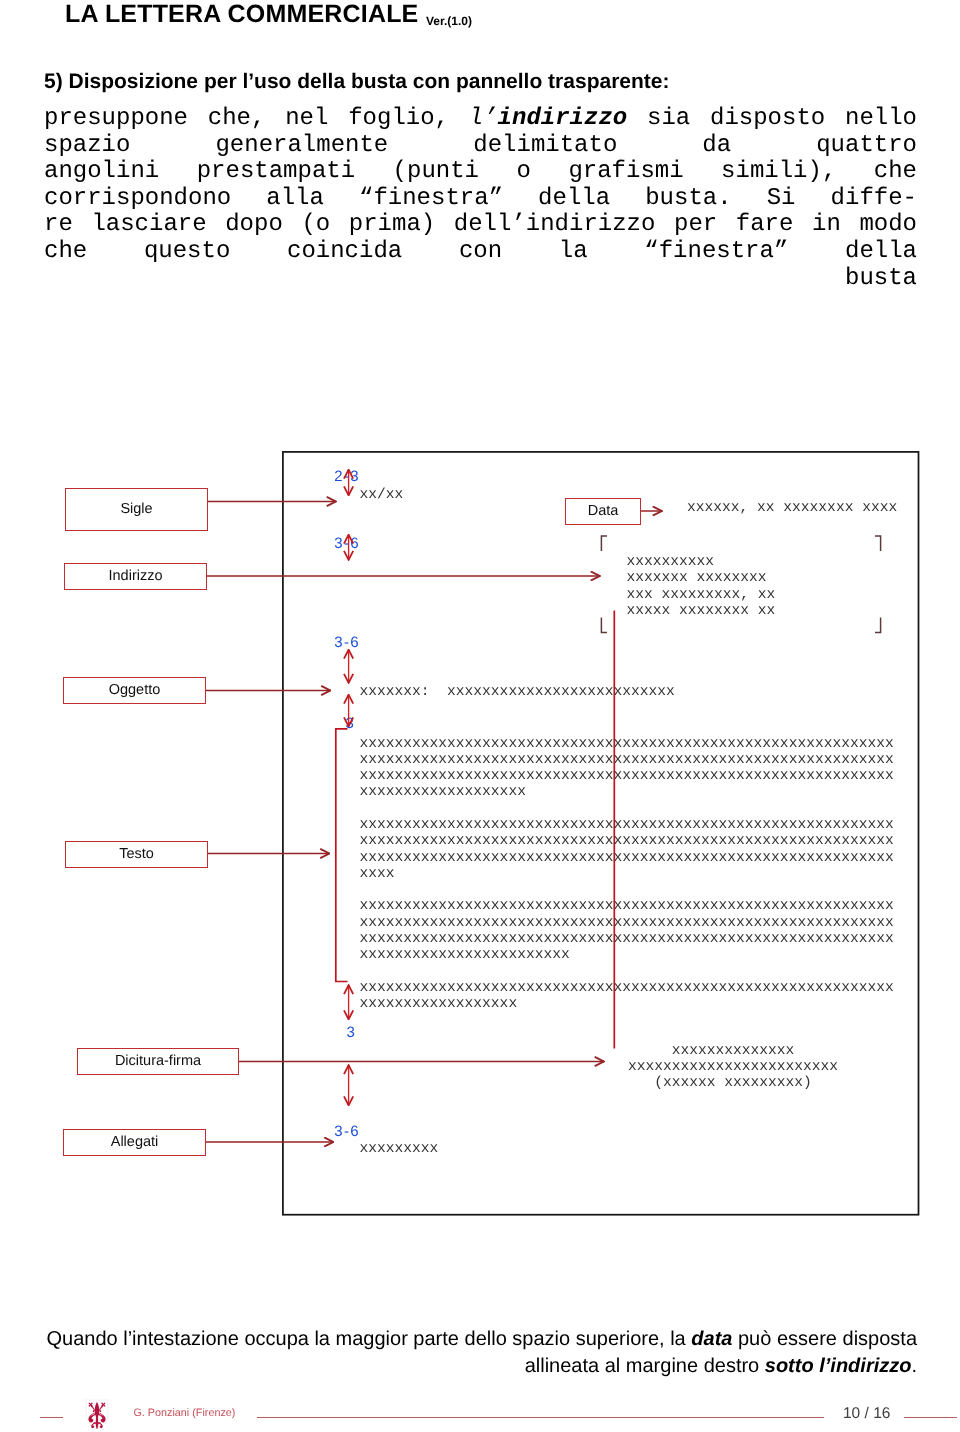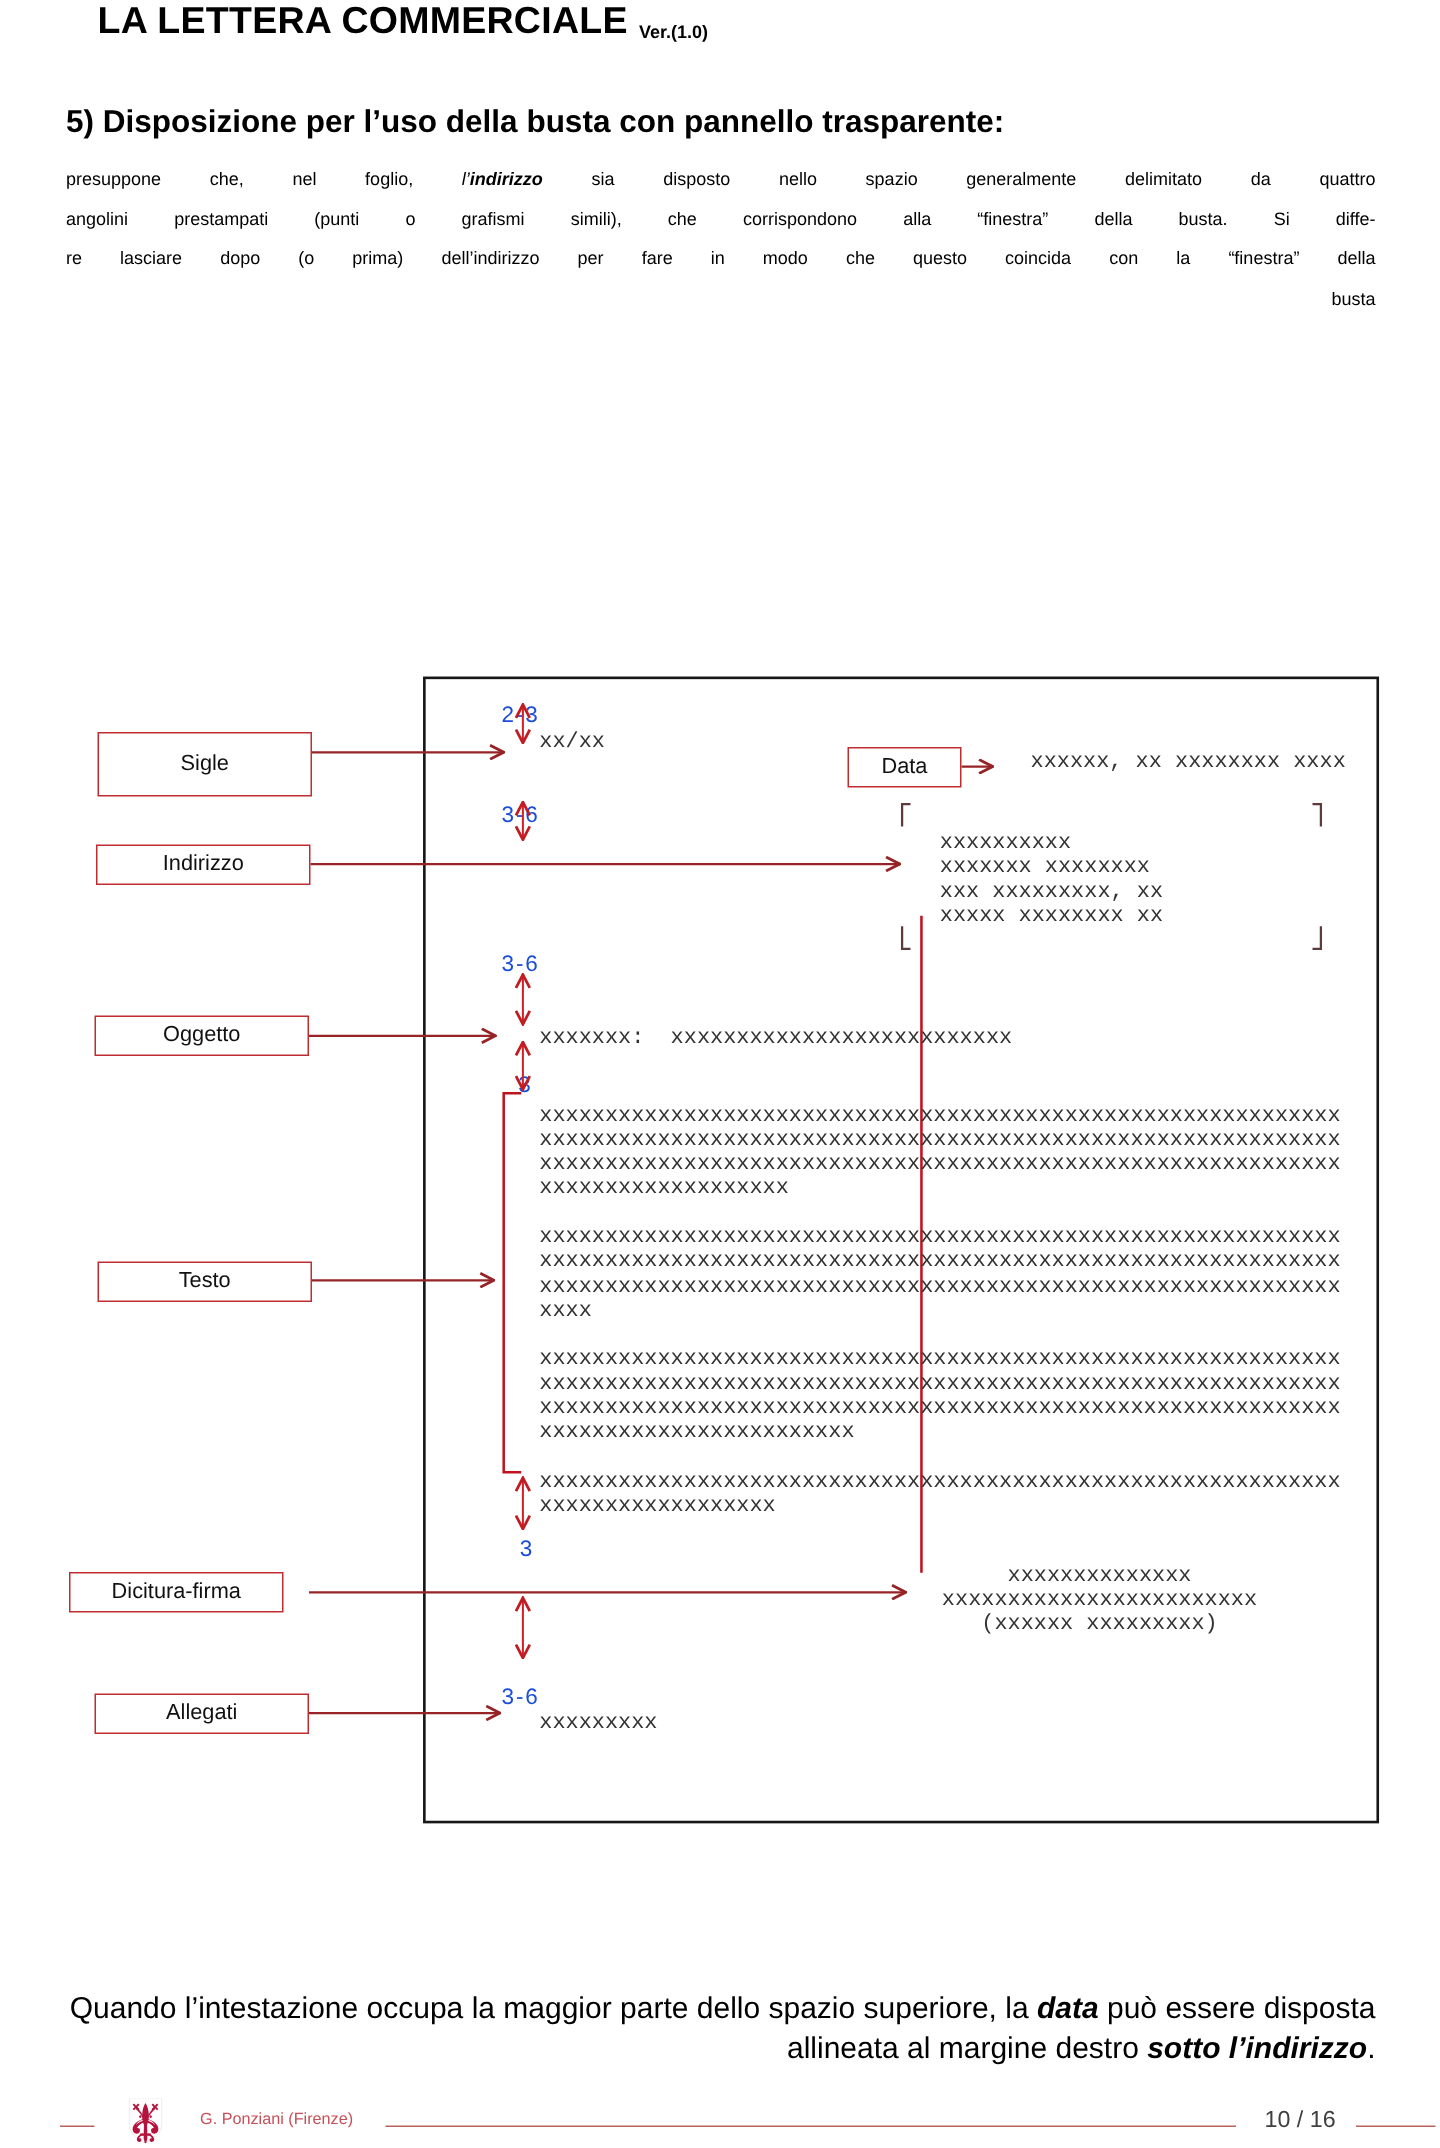--- a/index.html
+++ b/index.html
@@ -5,41 +5,41 @@
 <style>
   html,body{margin:0;padding:0;background:#ffffff;
             -webkit-font-smoothing:antialiased;text-rendering:geometricPrecision;}
   body{width:960px;height:1432px;position:relative;overflow:hidden;
        font-family:"Liberation Sans",sans-serif;color:#000;}
   .pg{position:absolute;left:0;top:0;width:960px;height:1432px;}
   
   #doc-title{position:absolute;left:65px;top:0px;font-size:25px;font-weight:bold;letter-spacing:0.18px;line-height:29px;white-space:nowrap;}
   #doc-version{position:absolute;left:426px;top:14px;font-size:12px;font-weight:bold;line-height:15px;}
   #section-heading{position:absolute;left:44px;top:69px;font-size:21px;font-weight:bold;line-height:26px;white-space:nowrap;}
-  #intro-par{position:absolute;left:44px;top:106px;width:873px;font-size:12px;line-height:26.6px;text-align:justify;}
+  #intro-par{position:absolute;left:44px;top:106px;width:873px;font-size:24px;line-height:26.6px;text-align:justify;font-family:Liberation Mono, monospace;}
   #closing-par{position:absolute;left:44px;top:1326px;width:873px;font-size:20px;line-height:26.6px;}
   .run-normal{}
   .run-italic{font-style:italic;}
   .run-bolditalic{font-style:italic;font-weight:bold;}
   .txtline{white-space:nowrap;text-align:right;}
   .txtline.just{text-align:justify;text-align-last:justify;white-space:normal;}
   
   #diagram{position:absolute;left:0;top:0;width:960px;height:1432px;}
   #diagram-svg{position:absolute;left:0;top:0;}
   #measure-svg{position:absolute;left:0;top:0;pointer-events:none;}
   .conn line{stroke:#962326;stroke-width:1.5;}
   .vmeas line{stroke:#d61f26;stroke-width:1.35;marker-start:url(#ahv2);marker-end:url(#ahv2);}
   .corner path{fill:none;stroke:#5d3a3c;stroke-width:1.5;stroke-linecap:butt;stroke-linejoin:miter;}
   .lbox{position:absolute;border:1.45px solid #c02d30;background:#fff;box-sizing:border-box;
         display:flex;align-items:center;justify-content:center;font-size:14.5px;color:#111;line-height:1;}
   #lb-sigle{left:65px;top:488px;width:143px;height:43px;}
   #lb-indirizzo{left:64px;top:563px;width:143px;height:27px;}
   #lb-oggetto{left:63px;top:677px;width:143px;height:27px;}
   #lb-testo{left:65px;top:841px;width:143px;height:27px;}
-  #lb-dicitura{left:46px;top:1048px;width:143px;height:27px;}
+  #lb-dicitura{left:77px;top:1048px;width:162px;height:27px;}
   #lb-allegati{left:63px;top:1129px;width:143px;height:27px;}
   #lb-data{left:565px;top:498px;width:76px;height:27px;}
   .mnum{position:absolute;font-family:"Liberation Sans",sans-serif;font-size:15px;color:#1d4ed8;
         letter-spacing:1.3px;line-height:15px;white-space:nowrap;}
   #mn-1{left:334.3px;top:468.5px;}
   #mn-2{left:334.3px;top:536.3px;}
   #mn-3{left:334.3px;top:635px;}
   #mn-4{left:345.5px;top:715.5px;}
   #mn-5{left:346.5px;top:1024.8px;}
   #mn-6{left:334.3px;top:1124px;}

